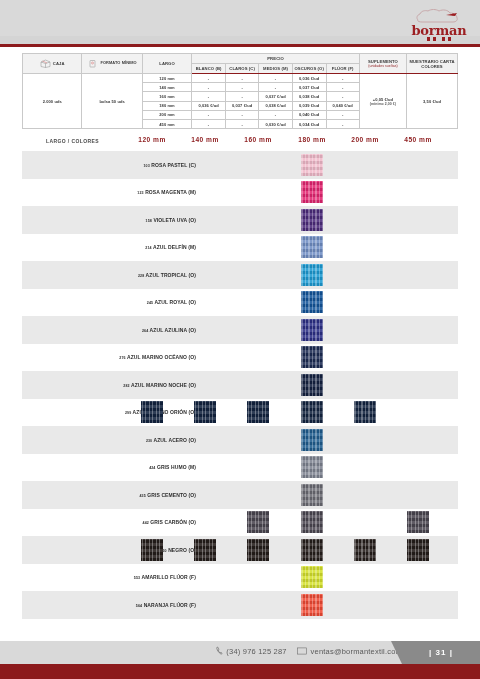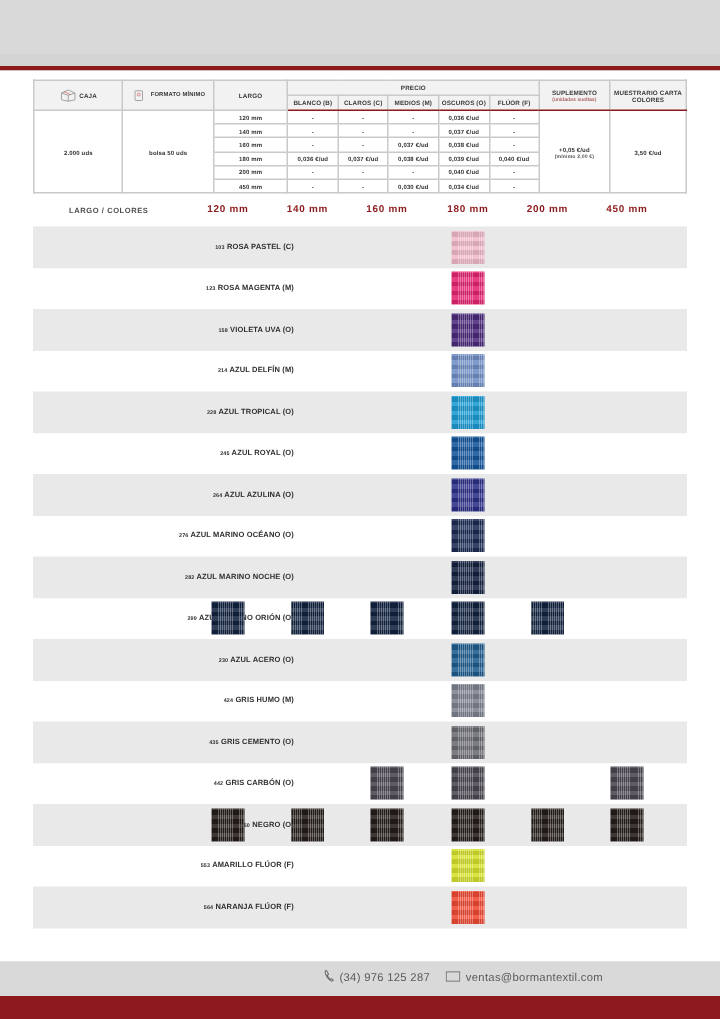--- a/index.html
+++ b/index.html
@@ -95,20 +95,35 @@
 </style>
 </head>
 <body>
 
 <div class="page">
 
   <div class="topband">
     <div class="topband-inner"></div>
   </div>
 
+  <div class="logo">
+    <svg class="logo-mark" viewBox="0 0 66 20">
+      <path d="M12 14 C10 12 11 9 14 8 C15 5 19 4 22 5 C25 3 30 3 33 5 C37 3 42 4 44 7
+               C48 7 51 9 51 12 C52 14 50 16 47 16 L16 16 C13 16 11 15 12 14 Z" fill="none" stroke="#c8a9ab" stroke-width="1"></path>
+      <path d="M40 9 L51 7 L49 10 Z" fill="#9c1f22"></path>
+      <circle cx="47" cy="8.5" r="0.9" fill="#9c1f22"></circle>
+    </svg>
+    <div class="logo-word">borman</div>
+    <svg width="40" height="5" viewBox="0 0 40 5" style="display:block;margin:0 auto;">
+      <rect x="8" y="0" width="3" height="4" fill="#9c1f22"></rect>
+      <rect x="14" y="0" width="3" height="4" fill="#9c1f22"></rect>
+      <rect x="23" y="0" width="3" height="4" fill="#9c1f22"></rect>
+      <rect x="29" y="0" width="3" height="4" fill="#9c1f22"></rect>
+    </svg>
+  </div>
 
   <div class="redrule"></div>
   <div class="whitebody"></div>
 
   <table class="ptable">
     <thead>
       <tr>
         <th rowspan="2" style="width:62px;">
           <span class="icon-cell">
             <svg class="mini-ico" viewBox="0 0 22 18">
@@ -361,16 +376,17 @@
                  L5 6.4 L4.1 6.9 C3.2 6.2 2.5 5.2 2.2 4.2 L3 3.6 L2.4 2.2 Z" fill="none" stroke="#6a6a6a" stroke-width=".7"></path>
       </svg>
       <span>(34) 976 125 287</span>
       <span class="sep"></span>
       <svg class="ico-inline" width="10" height="8" viewBox="0 0 12 9">
         <rect x=".6" y=".8" width="10.8" height="7.4" fill="none" stroke="#6a6a6a" stroke-width=".7"></rect>
         <path d=".6 .8 L6 5 L11.4 .8" fill="none" stroke="#6a6a6a" stroke-width=".7"></path>
       </svg>
       <span>ventas@bormantextil.com</span>
     </div>
+    <div class="pagetab">| 31 |</div>
   </div>
   <div class="bottomred"></div>
 
 </div>
 
 </body></html>

